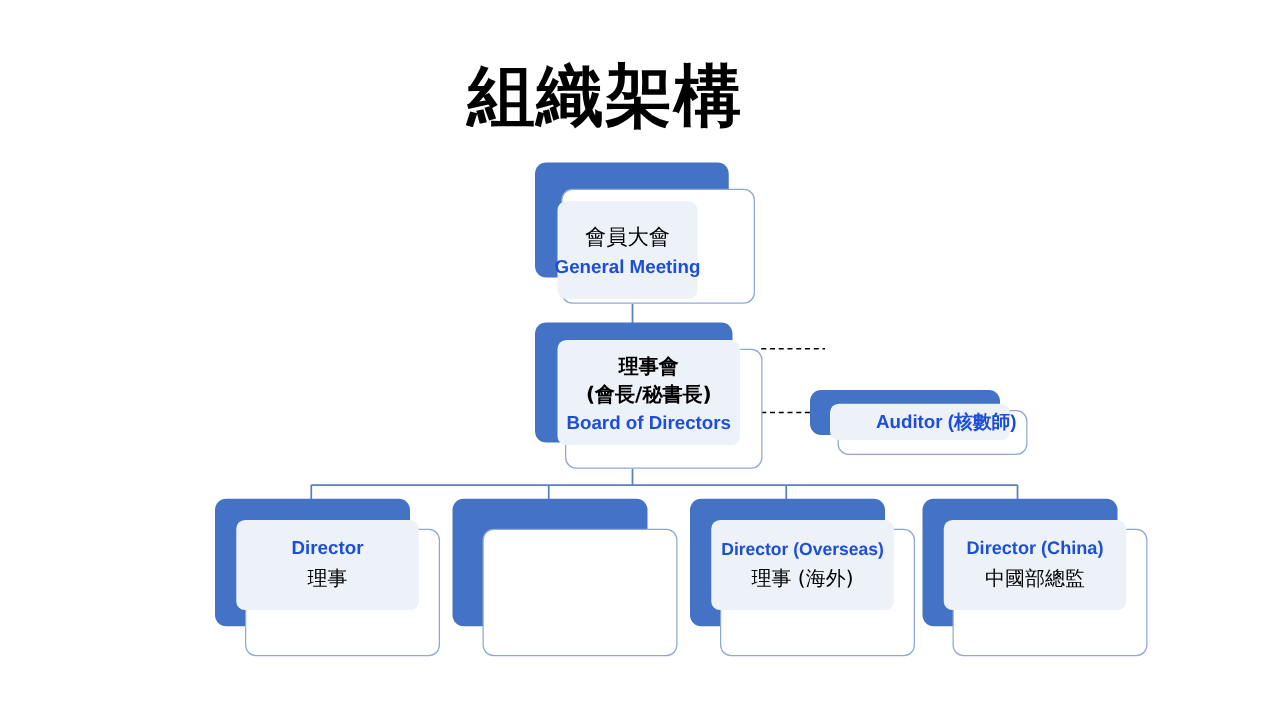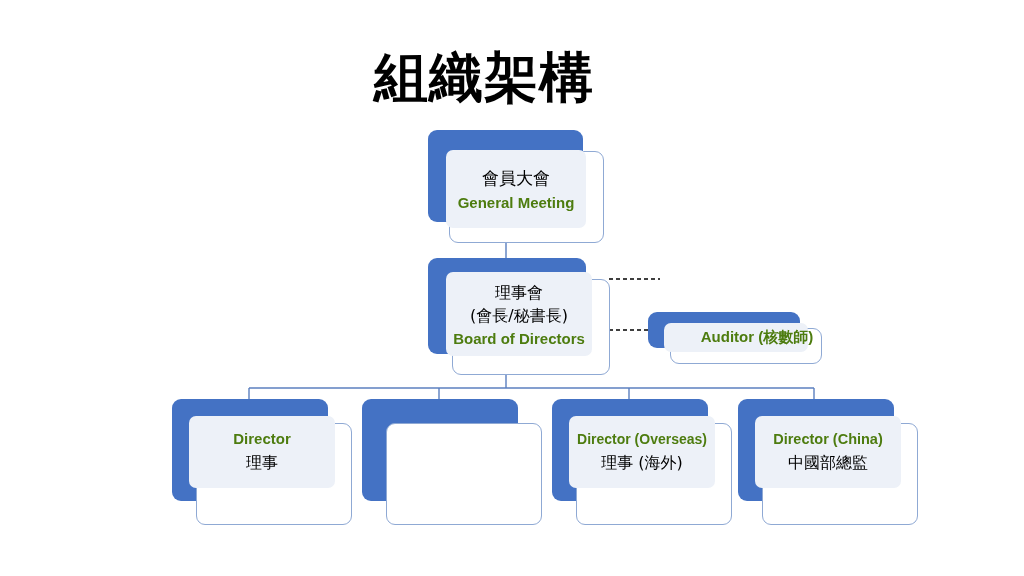--- a/index.html
+++ b/index.html
@@ -76,47 +76,47 @@
     display: flex;
     flex-direction: column;
     align-items: center;
     justify-content: center;
     text-align: center;
     padding: 0 6px;
   }
 
   .line-en {
     font-weight: 700;
-    color: #4d7c0f;
+    color: #1d4ed8;
     white-space: nowrap;
     text-align: right;
   }
   .line-zh {
     font-weight: 400;
     color: #000000;
     white-space: nowrap;
     font-family: "DejaVu Sans", "Liberation Sans", sans-serif;
   }
 
   
 
   
   #node-general-meeting { left: 428px; top: 130px; width: 176px; height: 113px; }
   #node-general-meeting .layer-blue  { width: 155px; height:  92px; left:  0px; top:  0px; }
   #node-general-meeting .layer-white { width: 155px; height:  92px; left: 21px; top: 21px; }
-  #node-general-meeting .layer-card  { width: 140px; height:  78px; left: 18px; top: 20px; }
+  #node-general-meeting .layer-card  { width: 112px; height:  78px; left: 18px; top: 31px; }
   #node-general-meeting .line-zh { font-size: 17px; margin-bottom: 4px; }
   #node-general-meeting .line-en { font-size: 15px; }
 
   
   #node-board { left: 428px; top: 258px; width: 182px; height: 117px; }
   #node-board .layer-blue  { width: 158px; height:  96px; left:  0px; top:  0px; }
   #node-board .layer-white { width: 158px; height:  96px; left: 24px; top: 21px; }
   #node-board .layer-card  { width: 146px; height:  84px; left: 18px; top: 14px; }
-  #node-board .line-zh { font-size: 16px; line-height: 1.45; }
+  #node-board .line-zh { font-size: 16px; line-height: 1.45; font-weight: bold; }
   #node-board .line-en { font-size: 15px; margin-top: 3px; }
 
   
   #node-advisors { left: 648px; top: 261px; width: 170px; height: 52px; }
   #node-advisors .layer-blue  { width: 148px; height: 36px; left:  0px; top:  0px; }
   #node-advisors .layer-white { width: 148px; height: 36px; left: 22px; top: 16px; }
   #node-advisors .layer-card  { width: 140px; height: 29px; left: 16px; top: 11px; background: #EDF1F8; }
   #node-advisors .line-en { font-size: 15px; }
 
   

